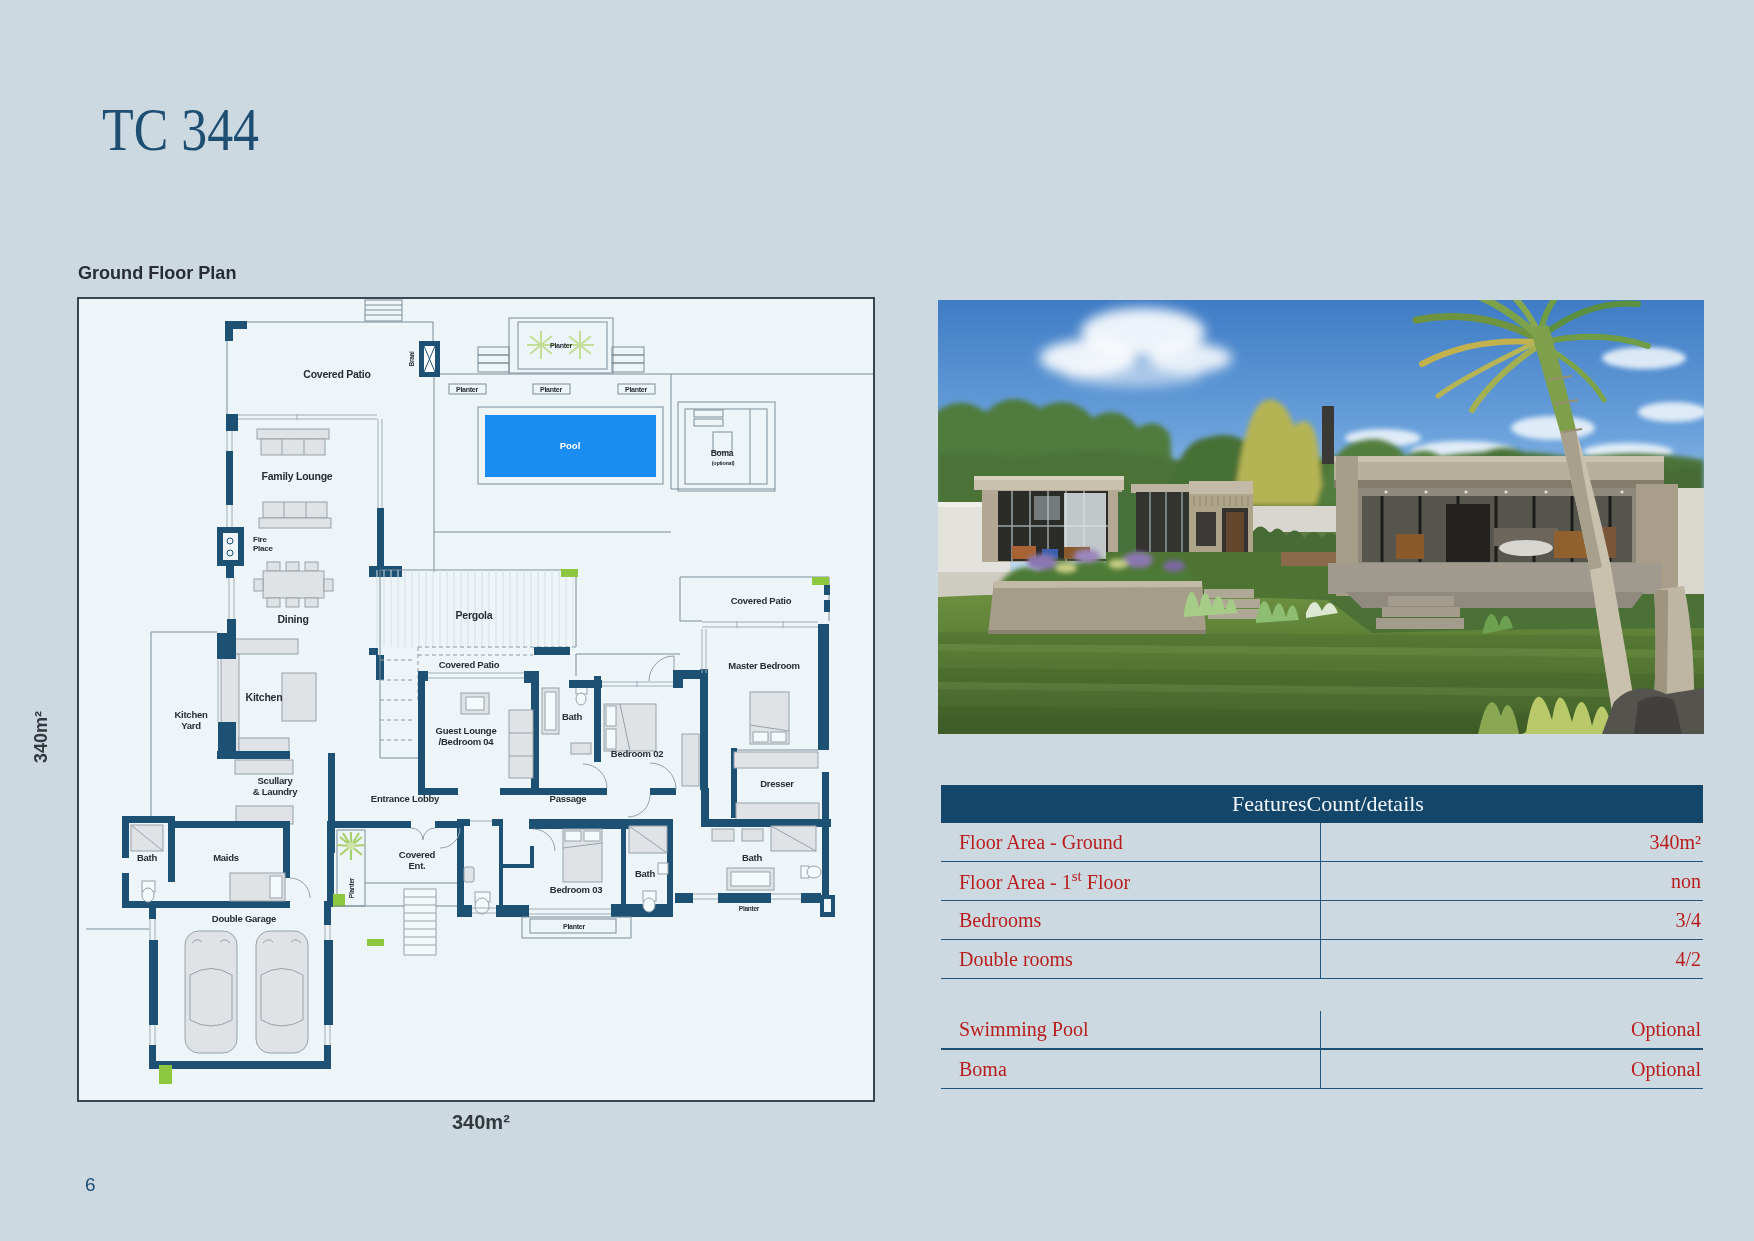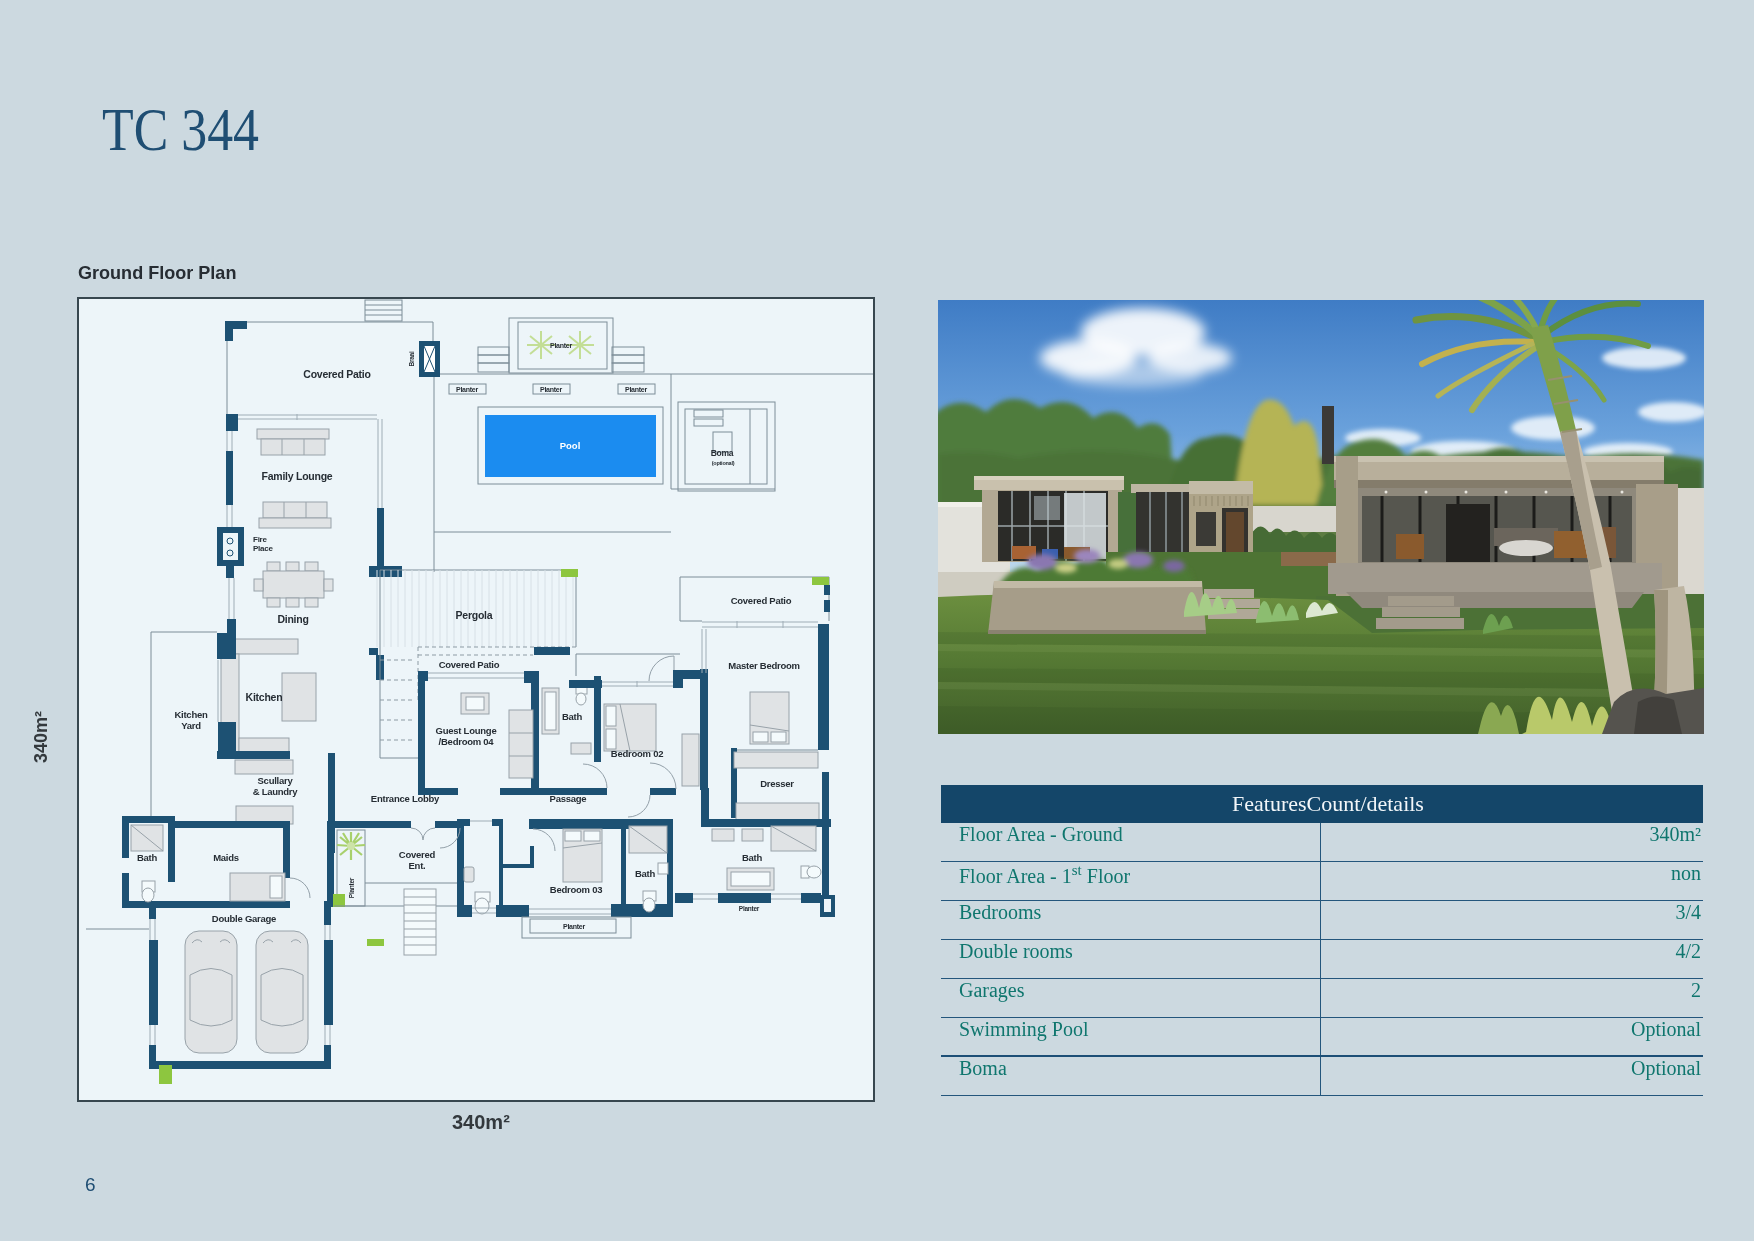--- a/index.html
+++ b/index.html
@@ -11,24 +11,24 @@
   #gfp{left:78px;top:262px;font-size:19px;font-weight:700;color:#272d33;
        transform:scaleX(0.95);transform-origin:left top;}
   #area-left{left:31px;top:763px;font-size:18px;font-weight:700;color:#33393d;
        transform:rotate(-90deg);transform-origin:left top;}
   #area-bottom{left:452px;top:1111px;font-size:20px;font-weight:700;color:#33393d;}
   #pagenum{left:85px;top:1174px;font-size:19px;color:#1f4e73;}
   
   #tablewrap{left:941px;top:785px;width:762px;font-family:"Liberation Serif",serif;}
   #thead{height:38px;background:#144669;color:#f2f6f9;display:flex;align-items:center;
          justify-content:center;font-size:22px;padding:0 6px 0 18px;box-sizing:border-box;}
-  .trow{height:39px;display:flex;justify-content:space-between;
-        font-size:20px;color:#0f766e;padding:0 2px 0 18px;box-sizing:border-box;
+  .trow{height:39px;display:flex;align-items:center;justify-content:space-between;
+        font-size:20px;color:#b91c1c;padding:0 2px 0 18px;box-sizing:border-box;
         border-bottom:1px solid #23567c;position:relative;}
-  .trow.thick{border-bottom:2px solid #1c4f76;}
+  .trow.thick{border-bottom:2px solid #1c4f76;margin-top:32px;}
   .vline{position:absolute;left:379px;top:0;bottom:0;width:1px;background:#23567c;}
 </style>
 </head>
 <body>
 
 <div class="abs" id="title">TC 344</div>
 
 <div class="abs" id="gfp">Ground Floor Plan</div>
 
 <div class="abs" id="area-left">340m²</div>
@@ -810,25 +810,20 @@
       <i class="vline"></i>
     </div>
 
   <div class="trow">
       <span>Double rooms</span>
       <span>4/2</span>
       <i class="vline"></i>
     </div>
 
 
-  <div class="trow">
-      <span>Garages</span>
-      <span>2</span>
-      <i class="vline"></i>
-    </div>
 
   <div class="trow thick">
       <span>Swimming Pool</span>
       <span>Optional</span>
       <i class="vline"></i>
     </div>
 
   <div class="trow">
       <span>Boma</span>
       <span>Optional</span>

